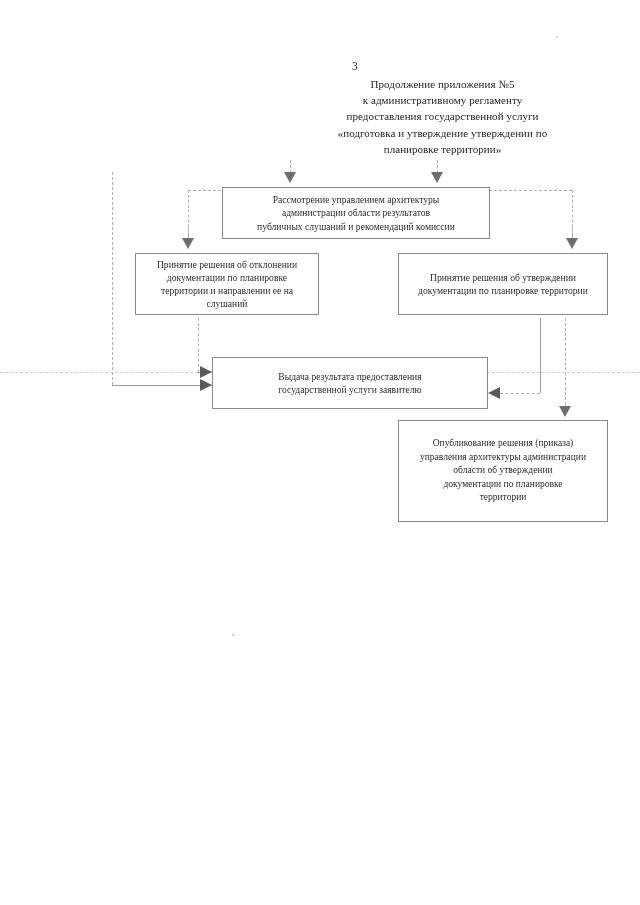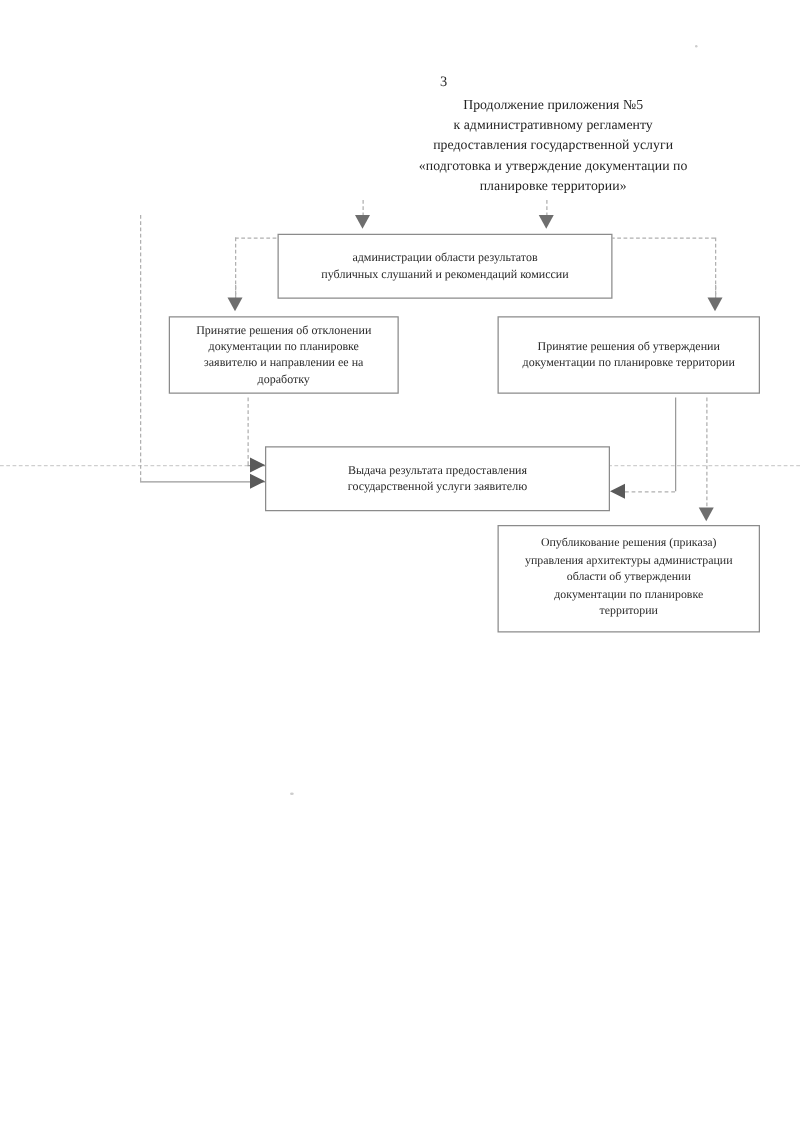--- a/index.html
+++ b/index.html
@@ -59,21 +59,21 @@
     color: #2b2b2b;
     padding: 2px 6px;
     z-index: 6;
   }
   .node span { display: block; }
 
   #node-review      { left: 222px; top: 187px;  width: 268px; height: 52px; }
   #node-reject      { left: 135px; top: 253px;  width: 184px; height: 62px; }
   #node-approve     { left: 398px; top: 253px;  width: 210px; height: 62px; }
   #node-issue       { left: 212px; top: 357px;  width: 276px; height: 52px; }
-  #node-publish     { left: 398px; top: 420px;  width: 210px; height: 86px;
+  #node-publish     { left: 398px; top: 420px;  width: 210px; height: 102px;
                       font-size: 9.5px; line-height: 13.4px; }
 
   
   .ln {
     position: absolute;
     background: #9a9a9a;
     z-index: 3;
   }
   .ln.h { height: 1px; }
   .ln.v { width: 1px; }
@@ -132,21 +132,21 @@
 <body>
 
 <div id="page">
 
   <div class="page-number">3</div>
 
   <div class="title-block">
     <div>Продолжение приложения №5</div>
     <div>к административному регламенту</div>
     <div>предоставления государственной услуги</div>
-    <div class="wrap">«подготовка и утверждение документации по</div>
+    <div class="wrap">«подготовка и утверждение утверждении по</div>
     <div>планировке территории»</div>
   </div>
 
   <div class="scan-line" style="top:372px;"></div>
   <div class="speck" style="left:556px; top:36px; width:2px; height:2px;"></div>
   <div class="speck" style="left:232px; top:634px; width:3px; height:2px;"></div>
 
   <div class="ln dash-v" style="left:112px; top:172px; height:213px;"></div>
   <div class="ln h" style="left:112px; top:385px; width:100px;"></div>
 
@@ -161,30 +161,31 @@
   <div class="arrow down" style="left:431px; top:172px;"></div>
 
   <div class="ln dash-v" style="left:188px; top:228px; height:12px;"></div>
   <div class="arrow down" style="left:182px; top:238px;"></div>
 
   <div class="ln dash-v" style="left:572px; top:228px; height:12px;"></div>
   <div class="arrow down" style="left:566px; top:238px;"></div>
 
   <div class="node" id="node-review">
     <span>
+      <span>Рассмотрение управлением архитектуры</span>
       <span>администрации области результатов</span>
       <span>публичных слушаний и рекомендаций комиссии</span>
     </span>
   </div>
 
   <div class="node" id="node-reject">
     <span>
       <span>Принятие решения об отклонении</span>
       <span>документации по планировке</span>
-      <span>заявителю и направлении ее на доработку</span>
+      <span>территории и направлении ее на слушаний</span>
     </span>
   </div>
 
   <div class="node" id="node-approve">
     <span>
       <span>Принятие решения об утверждении</span>
       <span>документации по планировке территории</span>
     </span>
   </div>
 

